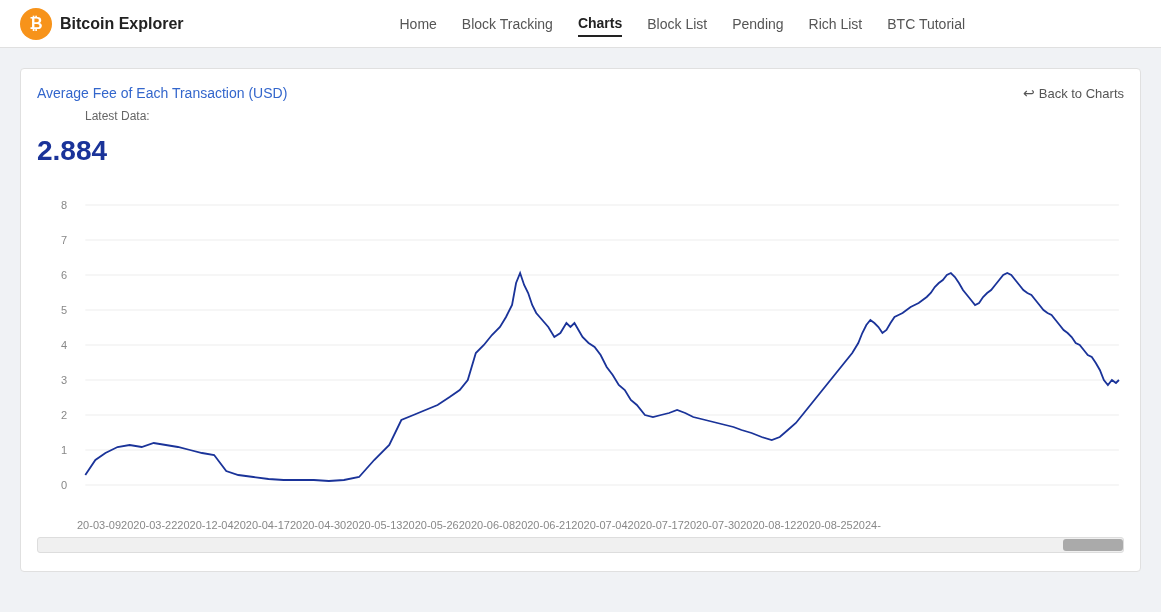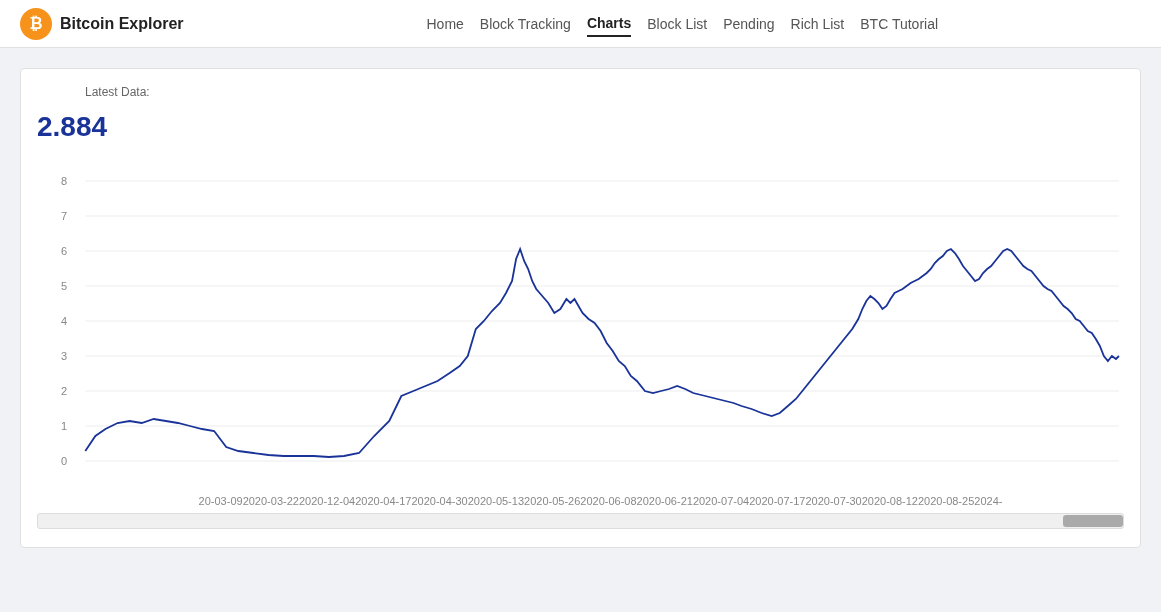--- a/index.html
+++ b/index.html
@@ -32,21 +32,21 @@
       display: flex;
       align-items: center;
       justify-content: center;
       color: white;
       font-weight: bold;
       font-size: 16px;
     }
     nav {
       display: flex;
       align-items: center;
-      gap: 16px;
+      gap: 25px;
       flex: 1;
       justify-content: center;
     }
     nav a {
       color: #555;
       text-decoration: none;
       font-size: 14px;
       padding: 4px 0;
     }
     nav a.active {
@@ -110,21 +110,21 @@
     }
 
     svg.line-chart {
       width: 100%;
       height: 340px;
       display: block;
     }
 
     .x-axis-labels {
       display: flex;
-      justify-content: center;
+      justify-content: flex-start;
       padding: 4px 0 0 40px;
       font-size: 11px;
       color: #888;
     }
 
     .scrollbar-area {
       margin-top: 6px;
       height: 16px;
       background: #f0f0f0;
       border: 1px solid #ddd;
@@ -171,20 +171,29 @@
     <a>Block List</a>
     <a>Pending</a>
     <a>Rich List</a>
     <a>BTC Tutorial</a>
   </nav>
 </header>
 
 <div class="main">
   <div class="chart-card">
 
+    <div class="chart-header">
+      <div class="chart-title">
+        <span>Average Fee of Each Transaction </span><span style="color:#3366cc">(USD)</span>
+      </div>
+      <button class="back-btn">
+        <span style="font-size:14px;">↩</span>
+        <span>Back to Charts</span>
+      </button>
+    </div>
 
     <div class="latest-data-label">Latest Data:</div>
     <div class="latest-data-value">2.884</div>
 
     <div class="chart-area">
       <svg class="line-chart" viewBox="0 0 1080 340" preserveAspectRatio="none">
 
         <line class="grid-line" x1="48" y1="310" x2="1075" y2="310"></line>
         <line class="grid-line" x1="48" y1="275" x2="1075" y2="275"></line>
         <line class="grid-line" x1="48" y1="240" x2="1075" y2="240"></line>

